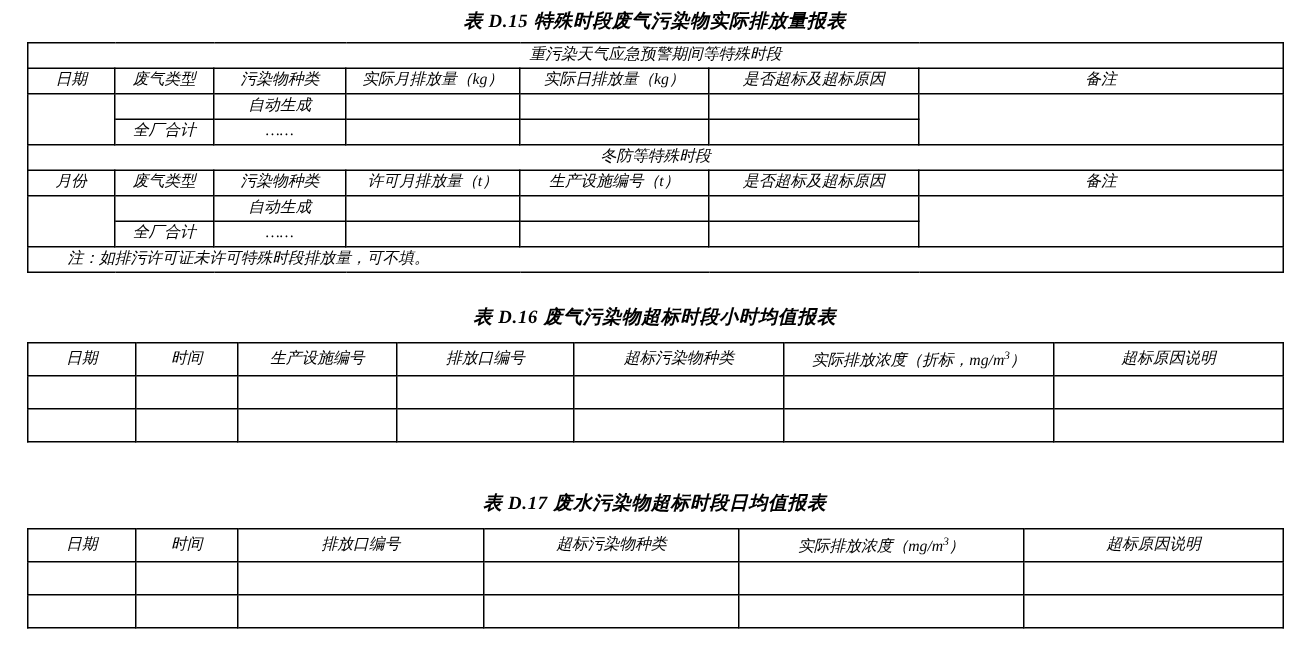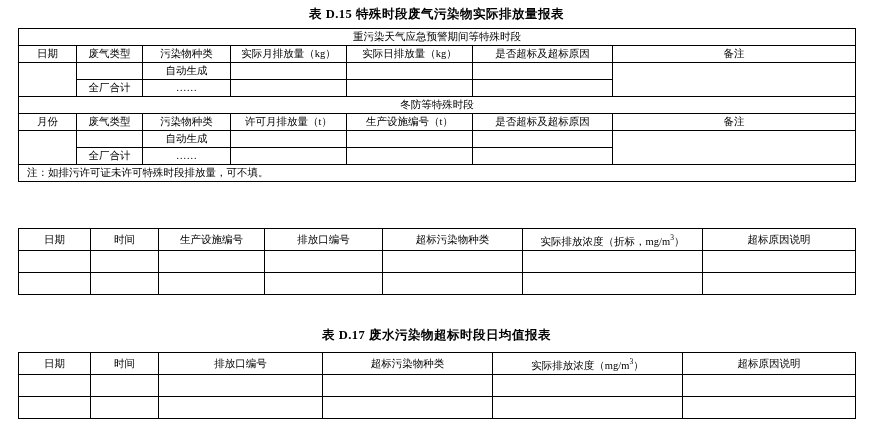--- a/index.html
+++ b/index.html
@@ -13,20 +13,21 @@
     font-family: "Liberation Serif", "DejaVu Serif", serif;
     color: #000000;
     position: relative;
     overflow: hidden;
   }
   .page {
     width: 697px;
     height: 434px;
     position: relative;
     box-sizing: border-box;
+    font-style: italic;
   }
   .table-title {
     text-align: center;
     font-size: 12.5px;
     font-weight: bold;
     letter-spacing: 0.5px;
   }
   .tbl {
     border-collapse: collapse;
     table-layout: fixed;
@@ -36,21 +37,21 @@
     border: 1px solid #000;
     text-align: center;
     vertical-align: middle;
     padding: 0;
     height: 15px;
     line-height: 14px;
     font-size: 10.5px;
   }
   .tbl td.note {
     text-align: left;
-    padding-left: 8px;
+    padding-left: 26px;
     font-size: 10.5px;
     height: 18px;
   }
   .tbl td.band {
     height: 15px;
   }
   .tbl td.blank {
     height: 15px;
   }
   
@@ -162,20 +163,21 @@
           <td></td>
           <td></td>
         </tr>
         <tr>
           <td class="note" colspan="7">注：如排污许可证未许可特殊时段排放量，可不填。</td>
         </tr>
       </tbody>
     </table>
   </div>
 
+  <div class="table-title title16">表 D.16    废气污染物超标时段小时均值报表</div>
 
   <div id="t16wrap">
     <table class="tbl" id="t16">
       <colgroup>
         <col style="width:72px">
         <col style="width:68px">
         <col style="width:106px">
         <col style="width:118px">
         <col style="width:140px">
         <col style="width:180px">

